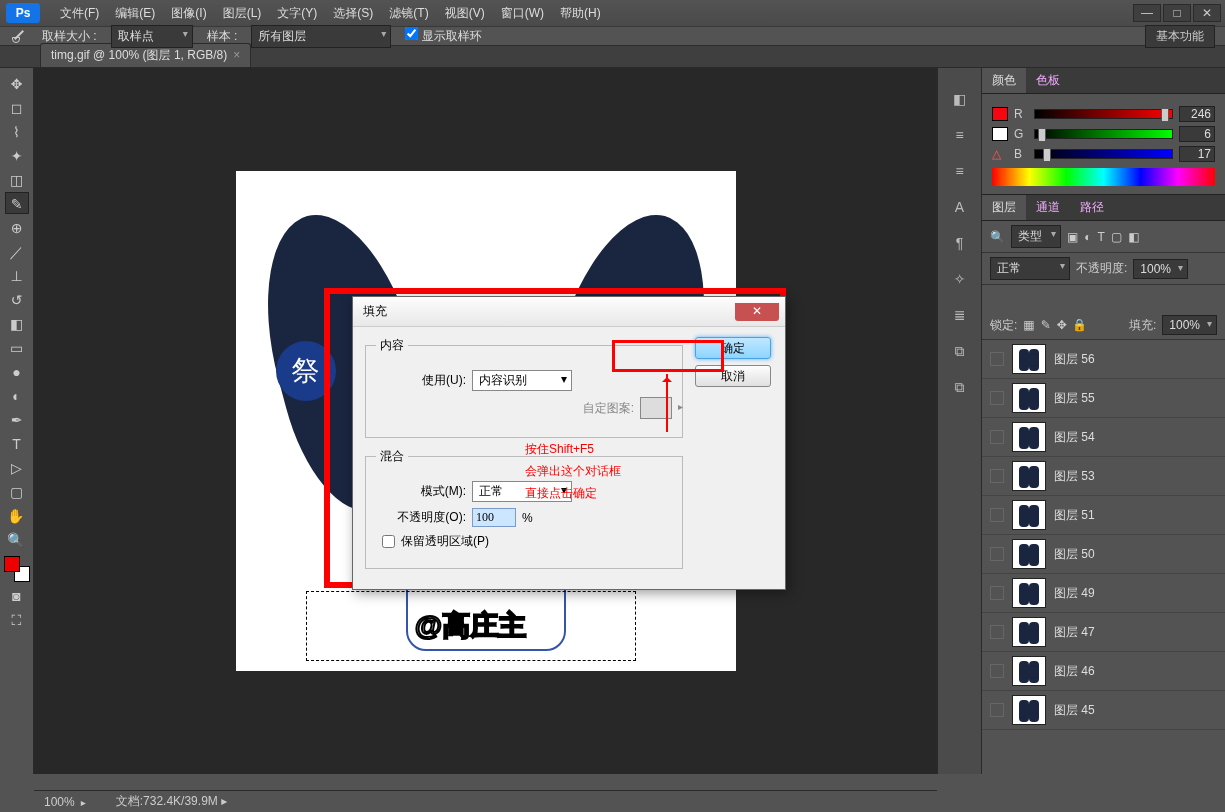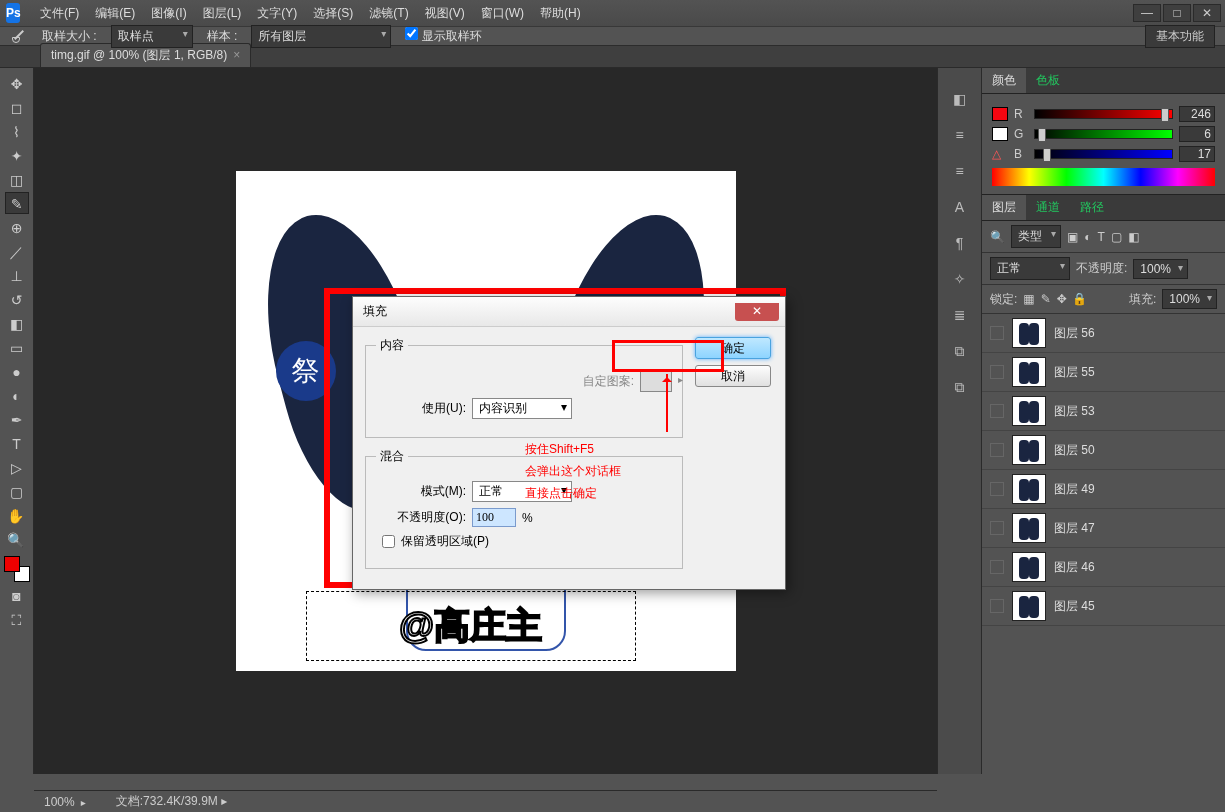--- a/index.html
+++ b/index.html
@@ -1,20 +1,20 @@
 <!DOCTYPE html>
 <html><head>
 <meta charset="utf-8">
 <style>
 * { margin: 0; padding: 0; box-sizing: border-box; font-family: "Microsoft YaHei", sans-serif; font-size: 12px; }
 body { background: #535353; width: 1225px; height: 812px; overflow: hidden; position: relative; color: #ccc; }
 
 
 .titlebar { height: 26px; background: linear-gradient(#535353,#4a4a4a); display: flex; align-items: center; padding-left: 6px; }
-.ps-logo { width: 14px; height: 20px; background: #1473e6; color: #fff; font-weight: bold; text-align: center; line-height: 20px; border-radius: 3px; margin-right: 12px; }
+.ps-logo { width: 34px; height: 20px; background: #1473e6; color: #fff; font-weight: bold; text-align: center; line-height: 20px; border-radius: 3px; margin-right: 12px; }
 .menu-item { padding: 4px 8px; color: #ddd; cursor: default; }
 .win-controls { margin-left: auto; display: flex; gap: 2px; padding-right: 4px;}
 .win-btn { width: 28px; height: 18px; background: #3f3f3f; color: #ccc; text-align: center; line-height: 16px; border: 1px solid #2a2a2a; }
 
 
 .optbar { height: 20px; background: #535353; border-top: 1px solid #383838; border-bottom: 1px solid #2c2c2c; display: flex; align-items: center; padding-left: 10px; gap: 14px; color: #ddd; }
 .eyedrop-ic { width: 18px; height: 18px; position: relative; }
 .eyedrop-ic::before { content: ""; position: absolute; width: 2px; height: 12px; background: #ccc; transform: rotate(45deg); left: 8px; top: 2px; }
 .eyedrop-ic::after { content: ""; position: absolute; width: 6px; height: 4px; border: 1px solid #ccc; border-radius: 0 0 4px 4px; left: 2px; bottom: 2px; }
 .sel { background: #3a3a3a; border: 1px solid #222; padding: 2px 16px 2px 6px; color: #ddd; position: relative; }
@@ -40,21 +40,21 @@
 .illus { position: absolute; inset: 0; }
 .illus .wing { position: absolute; width: 140px; height: 300px; background: #1a2540; border-radius: 50% 50% 40% 40%; }
 .illus .wing.l { left: 40px; top: 40px; transform: rotate(-15deg);}
 .illus .wing.r { right: 40px; top: 40px; transform: rotate(15deg);}
 .illus .body { position: absolute; left: 170px; top: 200px; width: 160px; height: 280px; background: #fff; border: 2px solid #3355aa; border-radius: 60px 60px 20px 20px;}
 .illus .swirl { position:absolute; width:40px; height:40px; border:4px solid #3355cc; border-radius:50%; border-left-color:transparent; border-bottom-color:transparent;}
 .illus .swirl.s1{ left:300px; top:330px;} .illus .swirl.s2{ left:330px; top:380px;}
 .illus .badge { position:absolute; left:40px; top:170px; width:60px;height:60px; background:#1a3a8a; border-radius:50%; color:#fff; text-align:center; line-height:60px; font-size:28px;}
 .illus .mask { position:absolute; left:210px; top:290px; width:70px;height:70px; background:#c02020; border-radius:50%;}
 .selbox { position: absolute; left: 70px; top: 420px; width: 330px; height: 70px; border: 1px dashed #000; display:flex; align-items:center; justify-content:center;}
-.watermark { font-size: 36px; font-weight: bold; color: #fff; -webkit-text-stroke: 2px #000; }
+.watermark { font-size: 28px; font-weight: bold; color: #fff; -webkit-text-stroke: 2px #000; }
 
 .redbox { position: absolute; border: 6px solid #ff0000; left: 290px; top: 220px; width: 462px; height: 300px; pointer-events: none; z-index: 5;}
 .redbox-inner { position:absolute; border:3px solid #ff0000; left:578px; top:272px; width:112px; height:32px; z-index:12;}
 .arrow-line { position:absolute; left:632px; top:306px; width:2px; height:58px; background:#ff0000; z-index:12;}
 .arrow-line::after{content:""; position:absolute; top:-2px; left:-4px; border:5px solid transparent; border-bottom-color:#ff0000;}
 .annot { position: absolute; left: 491px; top: 370px; color: #ff0000; font-size: 16px; line-height: 22px; z-index: 12;}
 
 
 .dialog { position: absolute; left: 318px; top: 228px; width: 434px; background: #f0f0f0; border: 1px solid #666; box-shadow: 3px 3px 12px rgba(0,0,0,.4); z-index: 10; color: #000;}
 .dlg-title { height: 30px; background: linear-gradient(#fdfdfd,#e8e8e8); border-bottom: 1px solid #ccc; display: flex; align-items: center; padding: 0 6px 0 10px;}
@@ -72,35 +72,35 @@
 .dlg-select::after{content:"▾"; position:absolute; right:4px; top:1px;}
 .numinput { width:44px; border:1px solid #7a9acc; background:#cde6ff; padding:1px 3px;font-family:Liberation Serif, serif;}
 .patbox { width:32px; height:22px; border:1px solid #888; background:#ddd; position:relative;}
 .patbox::after{content:"▸"; position:absolute; right:-12px; top:3px; font-size:10px;}
 
 
 .rcol { width: 44px; background: #4b4b4b; border-left:1px solid #2a2a2a; display:flex; flex-direction:column; align-items:center; padding-top:20px; gap:14px;}
 .rcol .ic { width:22px; height:22px; color:#bbb; text-align:center; line-height:22px; font-size:14px;}
 .panels { width: 244px; background: #535353; border-left:1px solid #2a2a2a; display:flex; flex-direction:column;}
 .panel-tabs { display:flex; background:#3a3a3a; border-bottom:1px solid #222;}
-.ptab { padding:4px 10px; color:#22c55e;} .ptab.active{ background:#535353; color:#ddd;}
+.ptab { padding:4px 10px; color:#f0abfc;} .ptab.active{ background:#535353; color:#ddd;}
 .color-panel { padding:8px 10px;}
 .crow { display:flex; align-items:center; gap:6px; margin:4px 0;}
 .crow .sw { width:16px; height:14px; border:1px solid #000;}
 .crow .lab { width:14px; color:#ccc;}
 .slider { flex:1; height:10px; border:1px solid #222; position:relative;}
 .slider.r{ background:linear-gradient(90deg,#000,#f00);}
 .slider.g{ background:linear-gradient(90deg,#000,#0f0);}
 .slider.b{ background:linear-gradient(90deg,#000,#00f);}
 .slider .thumb{ position:absolute; top:-2px; width:8px; height:14px; background:#ccc; border:1px solid #555;}
 .valbox{ width:36px; background:#3a3a3a; border:1px solid #222; color:#ddd; text-align:right; padding:0 3px;}
 .spectrum{ height:18px; margin-top:6px; background:linear-gradient(90deg,#f00,#ff0,#0f0,#0ff,#00f,#f0f,#f00);}
 .layer-panel{ flex:1; display:flex; flex-direction:column; border-top:1px solid #222;}
 .lp-ctrl{ padding:4px 8px; display:flex; gap:6px; align-items:center; border-bottom:1px solid #333;}
-.lp-row2{ padding:4px 8px; display:flex; gap:6px; align-items:center; border-bottom:1px solid #333; font-size:11px;}
+.lp-row2{ padding:4px 8px; display:flex; gap:6px; align-items:center; border-bottom:1px solid #333; font-size:11px;margin-top:26px;}
 .layers{ flex:1; overflow:auto;}
 .layer{ display:flex; align-items:center; gap:8px; padding:4px 8px; border-bottom:1px solid #444;}
 .vis{ width:14px; height:14px; border:1px solid #666;}
 .thumb-box{ width:34px; height:30px; background:#fff; border:1px solid #222; position:relative;}
 .thumb-box::before{content:""; position:absolute; left:6px; top:4px; width:10px; height:22px; background:#1a2540; border-radius:4px;}
 .thumb-box::after{content:""; position:absolute; right:6px; top:4px; width:10px; height:22px; background:#1a2540; border-radius:4px;}
 .lname{ color:#ddd;}
 
 .status{ position:absolute; left:34px; bottom:0; right:288px; height:22px; background:#535353; border-top:1px solid #2a2a2a; display:flex; align-items:center; padding:0 10px; gap:30px; color:#ccc;}
 .status .z::after{content:"▸"; margin-left:6px; font-size:10px;}
@@ -183,27 +183,27 @@
 
     <div class="dialog">
       <div class="dlg-title">
         <span>填充</span>
         <span class="dlg-close">✕</span>
       </div>
       <div class="dlg-body">
         <div class="dlg-left">
           <fieldset>
             <legend>内容</legend>
+            <div class="row">
+              <label>使用(U):</label>
+              <span class="dlg-select">内容识别</span>
+            </div>
             <div class="row" style="justify-content:flex-end; color:#888;">
               <span>自定图案:</span>
               <span class="patbox"></span>
-            </div>
-            <div class="row">
-              <label>使用(U):</label>
-              <span class="dlg-select">内容识别</span>
             </div>
           </fieldset>
           <fieldset>
             <legend>混合</legend>
             <div class="row">
               <label>模式(M):</label>
               <span class="dlg-select">正常</span>
             </div>
             <div class="row">
               <label>不透明度(O):</label>
@@ -314,21 +314,31 @@
             <span class="lname">图层 56</span>
           </div>
           <div class="layer">
             <span class="vis"></span>
             <span class="thumb-box"></span>
             <span class="lname">图层 55</span>
           </div>
           <div class="layer">
             <span class="vis"></span>
             <span class="thumb-box"></span>
+            <span class="lname">图层 54</span>
+          </div>
+          <div class="layer">
+            <span class="vis"></span>
+            <span class="thumb-box"></span>
             <span class="lname">图层 53</span>
+          </div>
+          <div class="layer">
+            <span class="vis"></span>
+            <span class="thumb-box"></span>
+            <span class="lname">图层 51</span>
           </div>
           <div class="layer">
             <span class="vis"></span>
             <span class="thumb-box"></span>
             <span class="lname">图层 50</span>
           </div>
           <div class="layer">
             <span class="vis"></span>
             <span class="thumb-box"></span>
             <span class="lname">图层 49</span>

